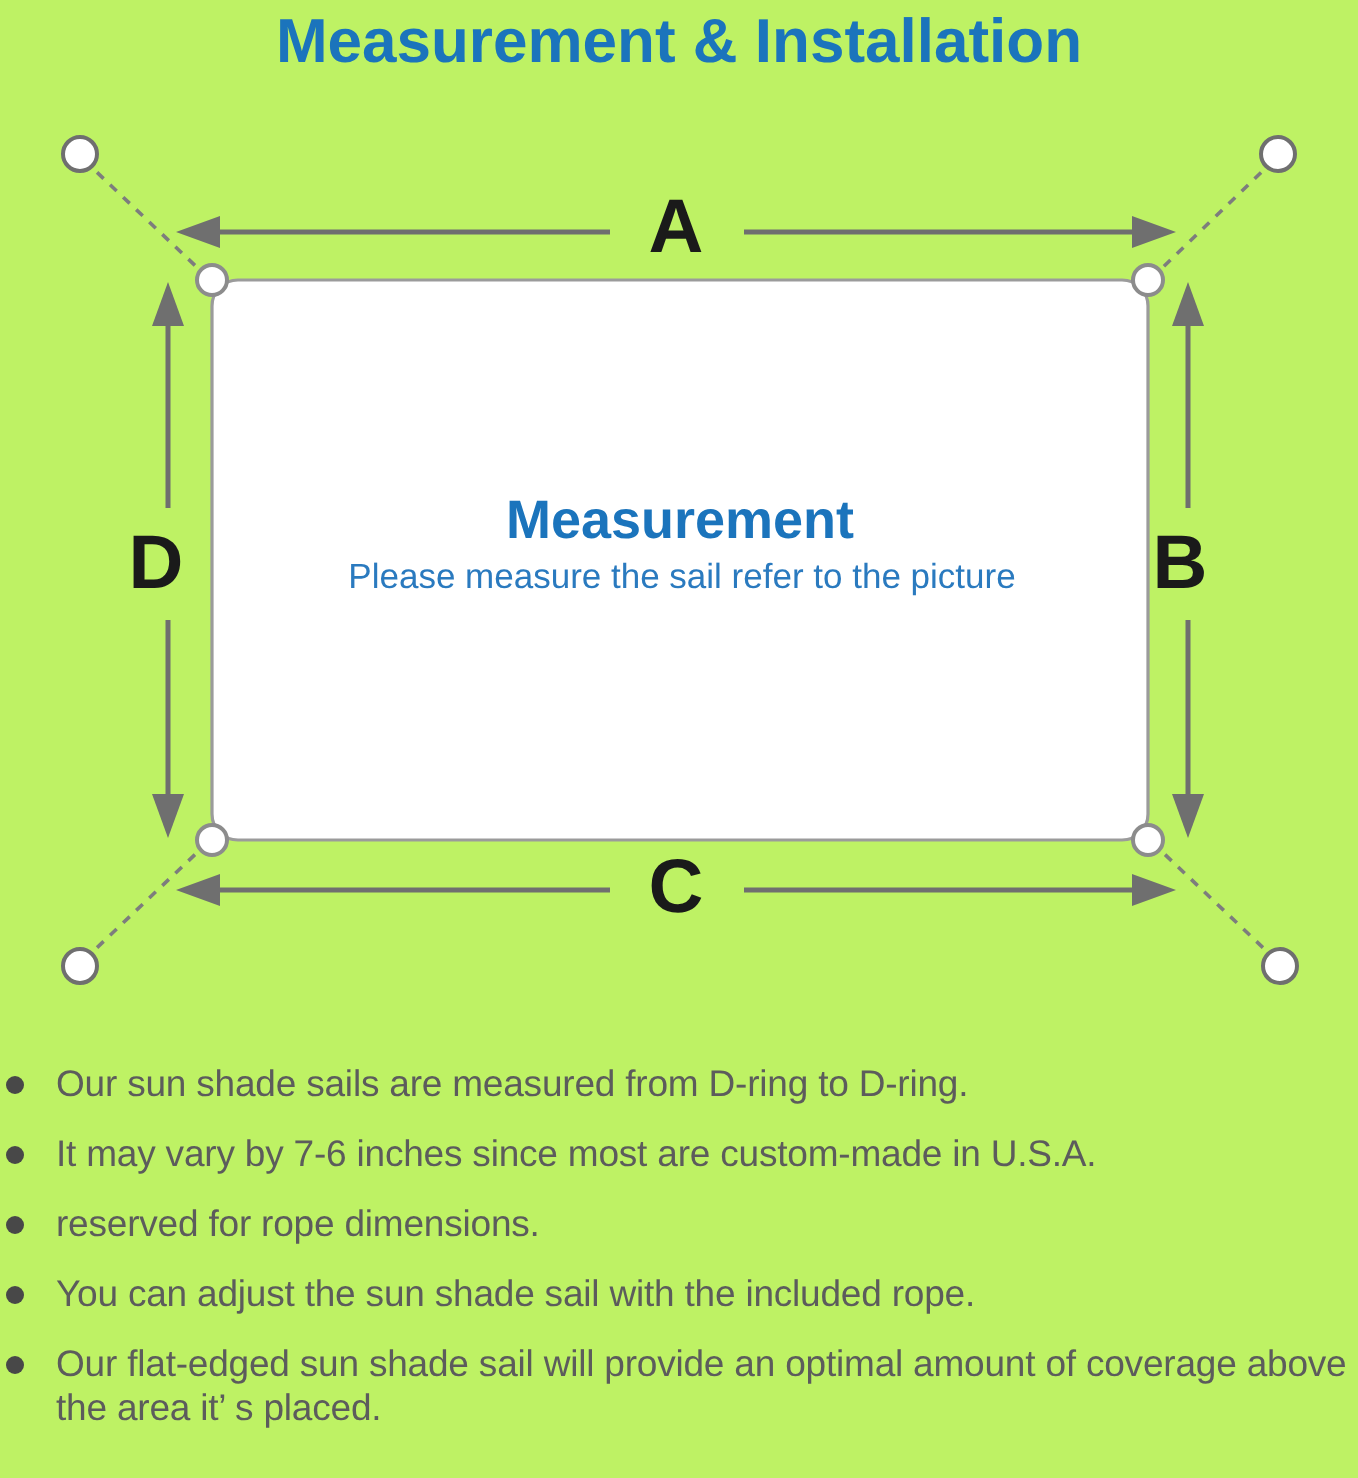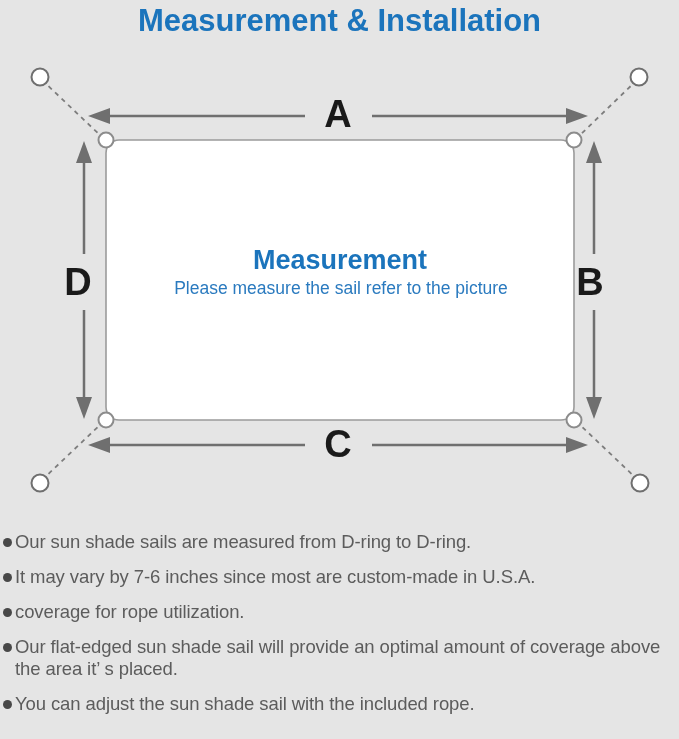--- a/index.html
+++ b/index.html
@@ -8,21 +8,21 @@
     --line_gray:#6f6f6f;
     --border_gray:#9b9b9b;
     --dash_gray:#7d7d7d;
     --text_gray:#5c5c5c;
     --label_black:#1a1a1a;
   }
   html,body{margin:0;padding:0;background:#ffffff;}
   .page{
     position:relative;
     width:679px;height:739px;
-    background:#e5e5e5;
+    background:#bef264;
     overflow:hidden;
     font-family:"Liberation Sans", sans-serif;
   }
   .title{
     position:absolute;top:0;left:0;right:0;height:42px;
     margin:0;line-height:42px;
     text-align:center;
     font-size:31px;font-weight:bold;
     color:var(--accent_blue,#1b74bc);
     letter-spacing:0px;
@@ -53,21 +53,21 @@
     text-anchor:middle;dominant-baseline:central;
   }
   .notes{
     position:absolute;top:531px;left:0;width:679px;
     color:var(--text_gray,#5c5c5c);
     font-size:18.5px;line-height:22px;
     letter-spacing:-0.1px;
   }
   .note-item{
     position:relative;
-    padding-left:15px;
+    padding-left:28px;
     margin-bottom:13px;
   }
   .bullet-dot{
     position:absolute;left:3px;top:6.5px;
     width:9px;height:9px;border-radius:50%;
     background:#484848;
   }
   .note-line{white-space:nowrap;}
 </style>
 </head>
@@ -145,28 +145,28 @@
       <div class="note-line">Our sun shade sails are measured from D-ring to D-ring.</div>
     </div>
 
     <div class="note-item">
       <span class="bullet-dot"></span>
       <div class="note-line">It may vary by 7-6 inches since most are custom-made in U.S.A.</div>
     </div>
 
     <div class="note-item">
       <span class="bullet-dot"></span>
-      <div class="note-line">coverage for rope utilization.</div>
+      <div class="note-line">reserved for rope dimensions.</div>
+    </div>
+
+    <div class="note-item">
+      <span class="bullet-dot"></span>
+      <div class="note-line">You can adjust the sun shade sail with the included rope.</div>
     </div>
 
     <div class="note-item">
       <span class="bullet-dot"></span>
       <div class="note-line">Our flat-edged sun shade sail will provide an optimal amount of coverage above</div>
       <div class="note-line">the area it’ s placed.</div>
     </div>
 
-    <div class="note-item">
-      <span class="bullet-dot"></span>
-      <div class="note-line">You can adjust the sun shade sail with the included rope.</div>
-    </div>
-
   </div>
 </div>
 
 </body></html>

